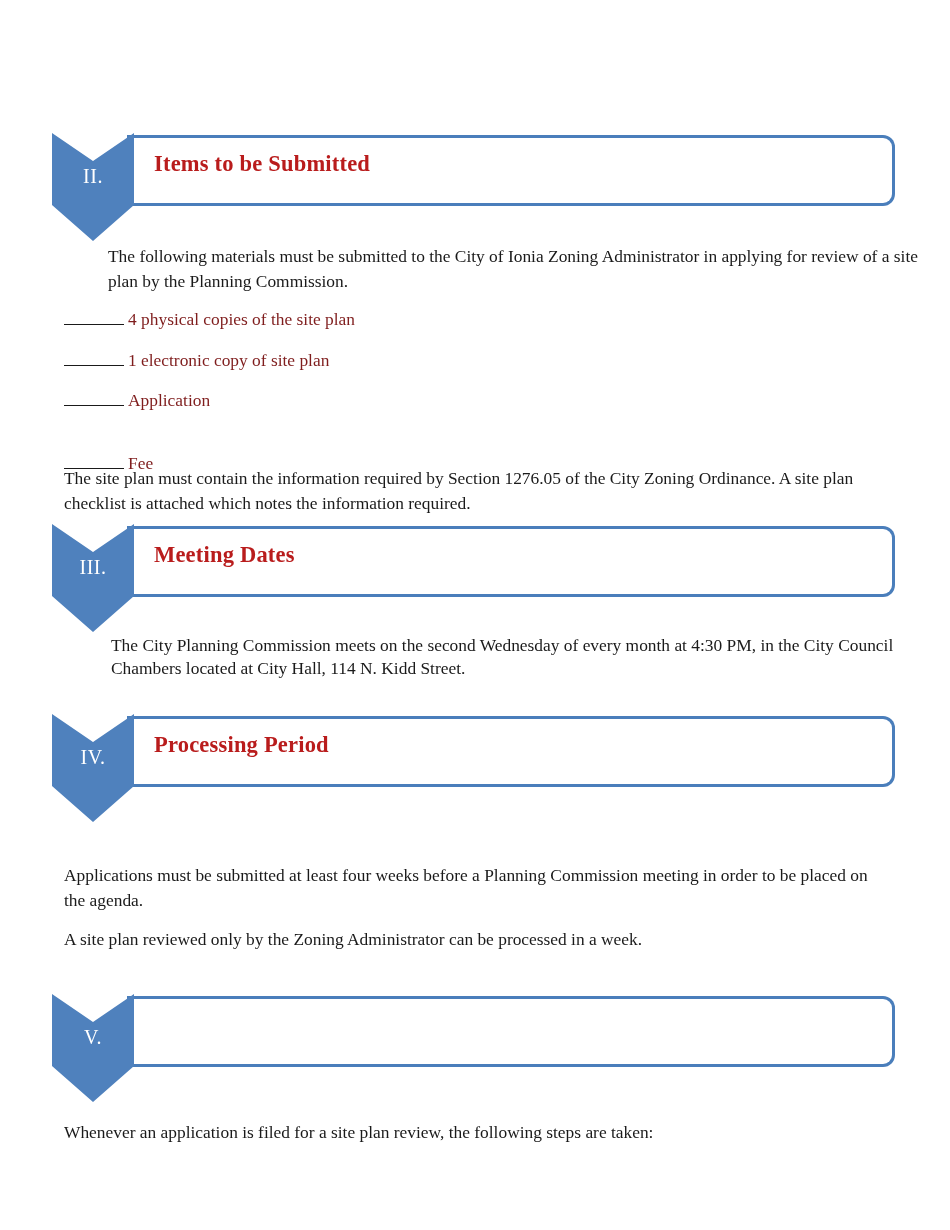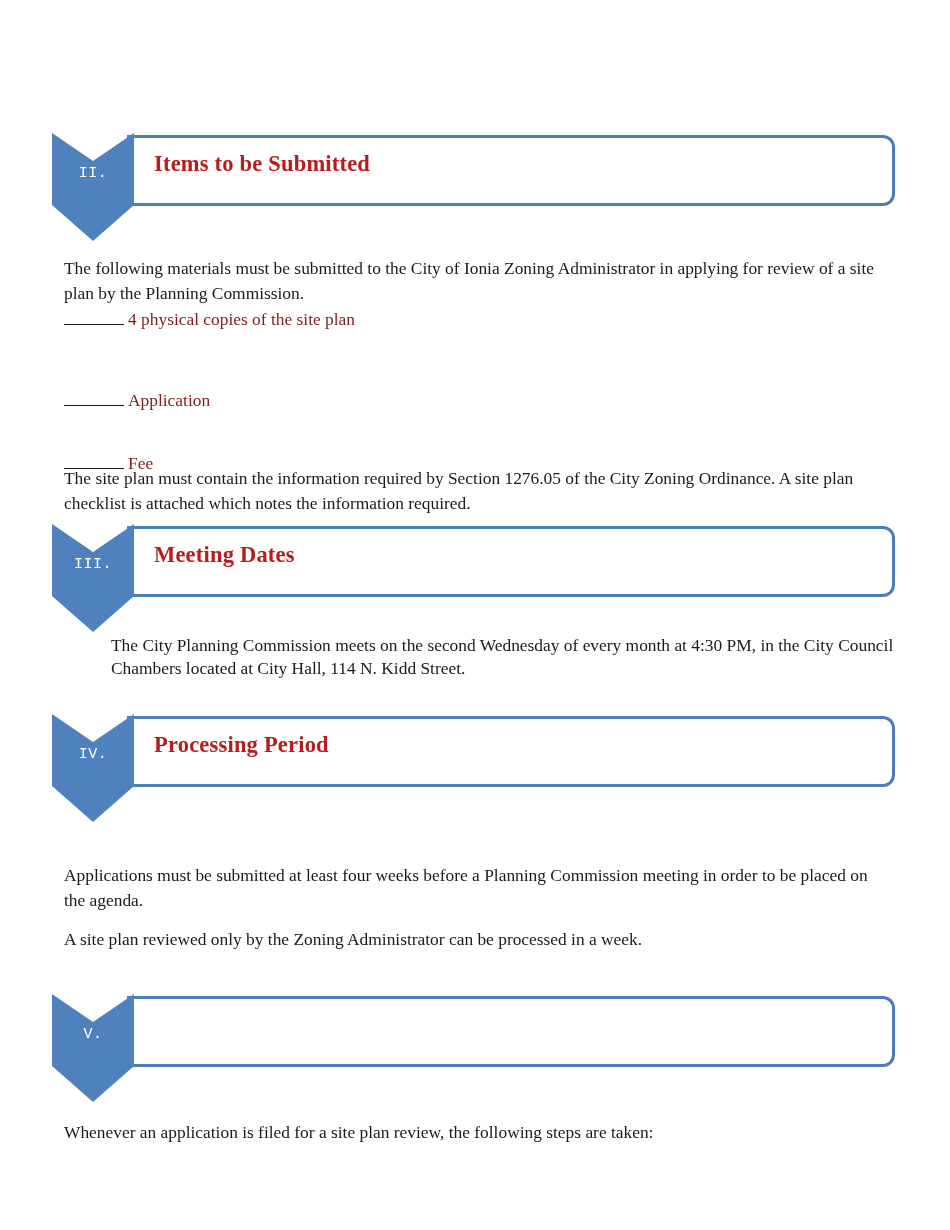--- a/index.html
+++ b/index.html
@@ -44,22 +44,22 @@
     width: 82px;
     height: 108px;
   }
   .chev-num {
     position: absolute;
     left: 0;
     top: 33px;
     width: 82px;
     text-align: center;
     color: #ffffff;
-    font-family: Liberation Mono, monospace;
-    font-size: 15px;
+    font-family: Liberation Serif, serif;
+    font-size: 20px;
     font-weight: 400;
     letter-spacing: 0.5px;
     line-height: 1;
     z-index: 4;
   }
   .head-box {
     position: absolute;
     left: 75px;
     top: 2px;
     right: 0;
@@ -121,24 +121,27 @@
     <div class="head-box"></div>
     <div class="chev">
       <svg viewBox="0 0 82 108" preserveAspectRatio="none">
         <polygon points="0,0 41,28 82,0 82,72 41,108 0,72" fill="#4f81bd"></polygon>
       </svg>
     </div>
     <div class="chev-num">II.</div>
     <div class="head-title">Items to be Submitted</div>
   </div>
 
-  <div class="para" style="top:256px; width:815px;">The following materials must be submitted to the City of Ionia Zoning Administrator in applying for review of a site plan by the Planning Commission.</div>
+  <div class="para" style="top:244px; width:815px;margin-left:44px;">The following materials must be submitted to the City of Ionia Zoning Administrator in applying for review of a site plan by the Planning Commission.</div>
 
   <div class="check-row" style="top:308px;">
     <span class="blank"></span><span>4 physical copies of the site plan</span>
+  </div>
+  <div class="check-row" style="top:349px;">
+    <span class="blank"></span><span>1 electronic copy of site plan</span>
   </div>
   <div class="check-row" style="top:389px;">
     <span class="blank"></span><span>Application</span>
   </div>
   <div class="check-row" style="top:452px;">
     <span class="blank"></span><span>Fee</span>
   </div>
 
   <div class="para" style="top:466px; width:826px;">The site plan must contain the information required by Section 1276.05 of the City Zoning Ordinance. A site plan checklist is attached which notes the information required.</div>
 

